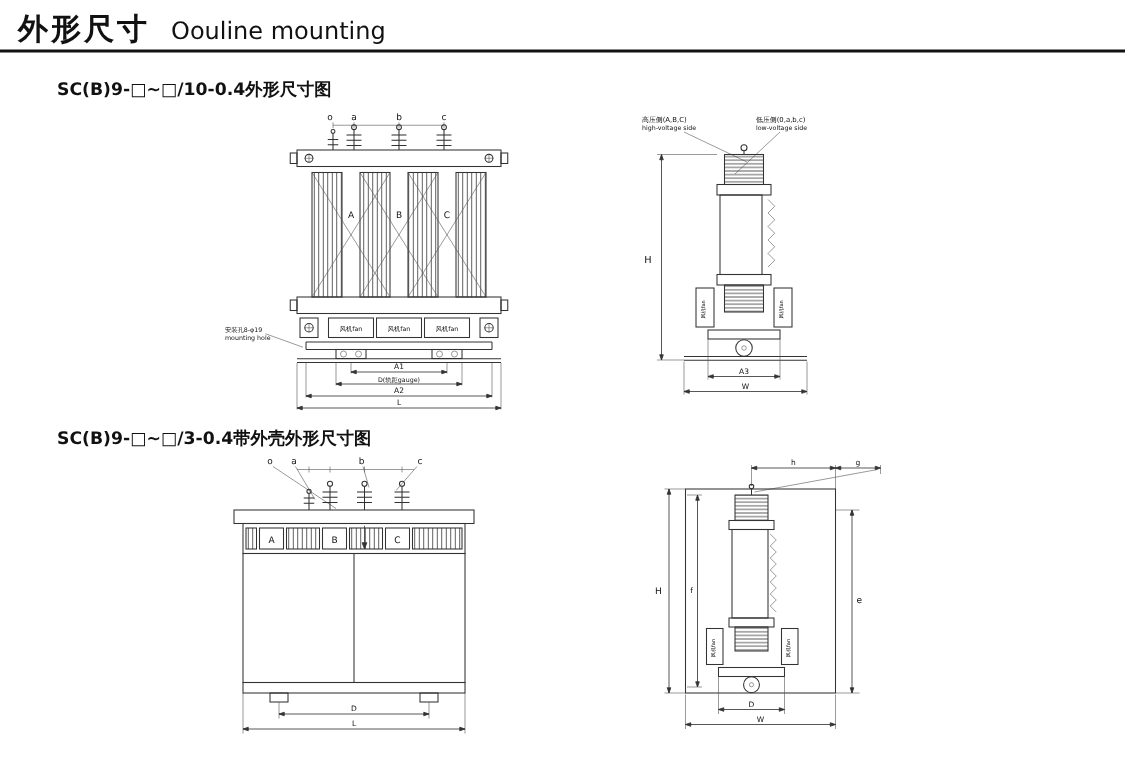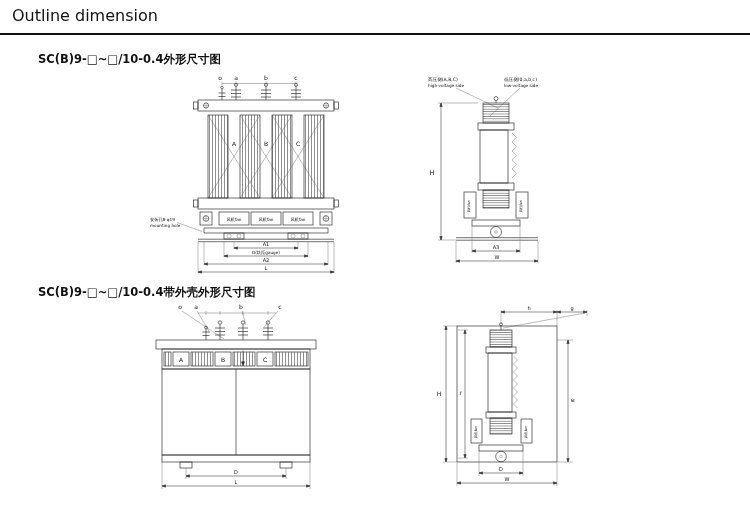--- a/index.html
+++ b/index.html
@@ -22,21 +22,22 @@
   text { fill:#111; stroke:none; font-family:"DejaVu Sans","Liberation Sans",sans-serif; }
   .t65{ font-size:6.5px; } .t6{ font-size:6px; } .t5{ font-size:5px; }
   .t42{ font-size:4.2px; } .t46{ font-size:4.6px; } .t35{ font-size:3.4px; }
   .mid{ text-anchor:middle; }
   .wb { fill:#fff; stroke:none; }
 </style>
 </head>
 <body>
 
 <div class="header">
-  <span class="title-en">Outline dimension</span>
+  <span class="title-zh">外形尺寸</span>
+  <span class="title-en">Oouline mounting</span>
 </div>
 <div class="rule"></div>
 
 <div class="sec" id="sec1">
   <span class="zh">SC(B)9-□~□/10-0.4外形尺寸图</span>
 </div>
 
 <svg id="svg1a" style="left:148px;top:70px" width="195" height="206" viewBox="0 0 195 206">
   <defs>
     <pattern id="vh1" width="3" height="4" patternUnits="userSpaceOnUse">
@@ -245,21 +246,21 @@
   </g>
   <g>
     <line class="thin" x1="36" y1="169" x2="36" y2="191"></line>
       <line class="thin" x1="118" y1="169" x2="118" y2="191"></line>
     <path class="dim" d="M36 189 H118 M36 189 l3.5 -1.2 l0 2.4 z M118 189 l-3.5 -1.2 l0 2.4 z"></path>
     <text class="t5 mid" x="77" y="187.2">W</text>
   </g>
 </svg>
 
 <div class="sec" id="sec2">
-  <span class="zh">SC(B)9-□~□/10-0.4带外壳外形尺寸图</span>
+  <span class="zh">SC(B)9-□~□/3-0.4带外壳外形尺寸图</span>
 </div>
 
 <svg id="svg2a" style="left:128px;top:300px" width="218" height="206" viewBox="0 0 218 206">
   <defs>
     <pattern id="vh2" width="3" height="4" patternUnits="userSpaceOnUse">
       <line x1="1.5" y1="0" x2="1.5" y2="4" stroke="#333" stroke-width="0.55"></line>
     </pattern>
   </defs>
 
   <g>

